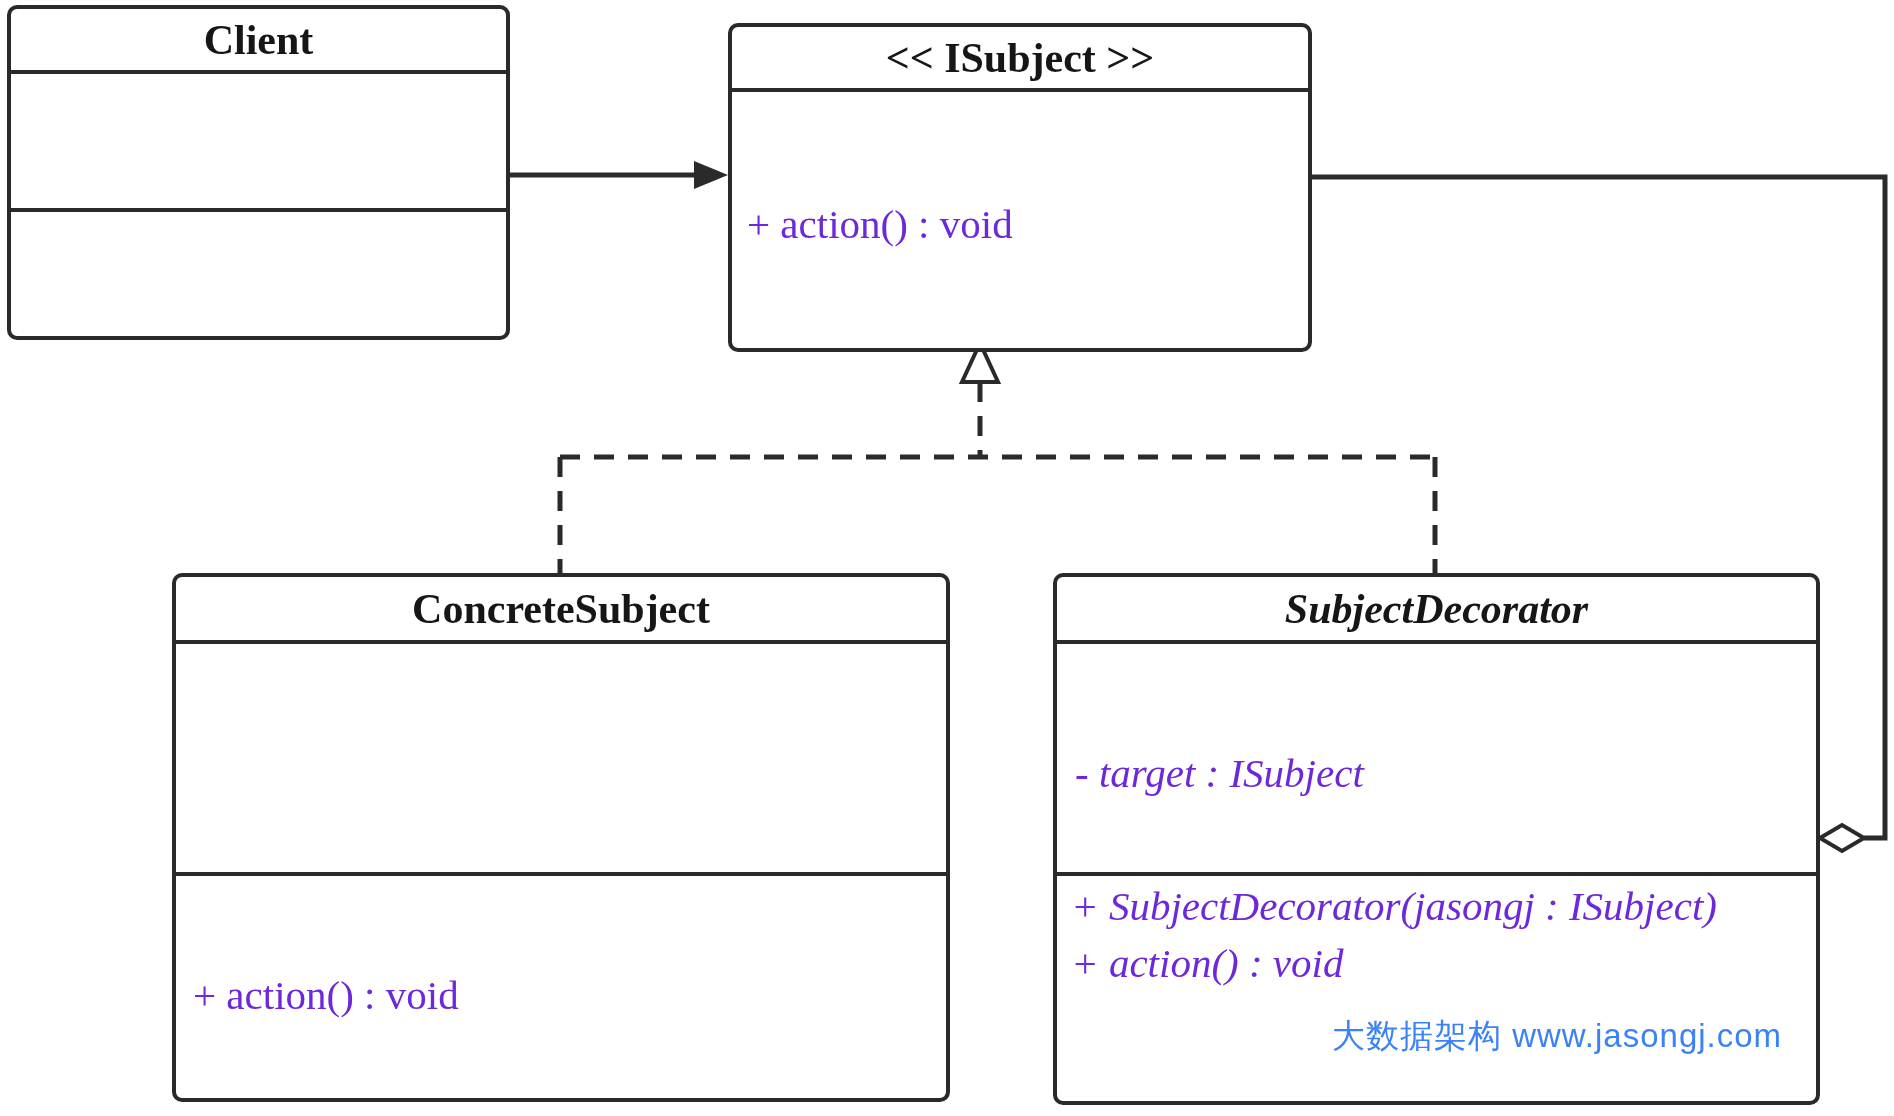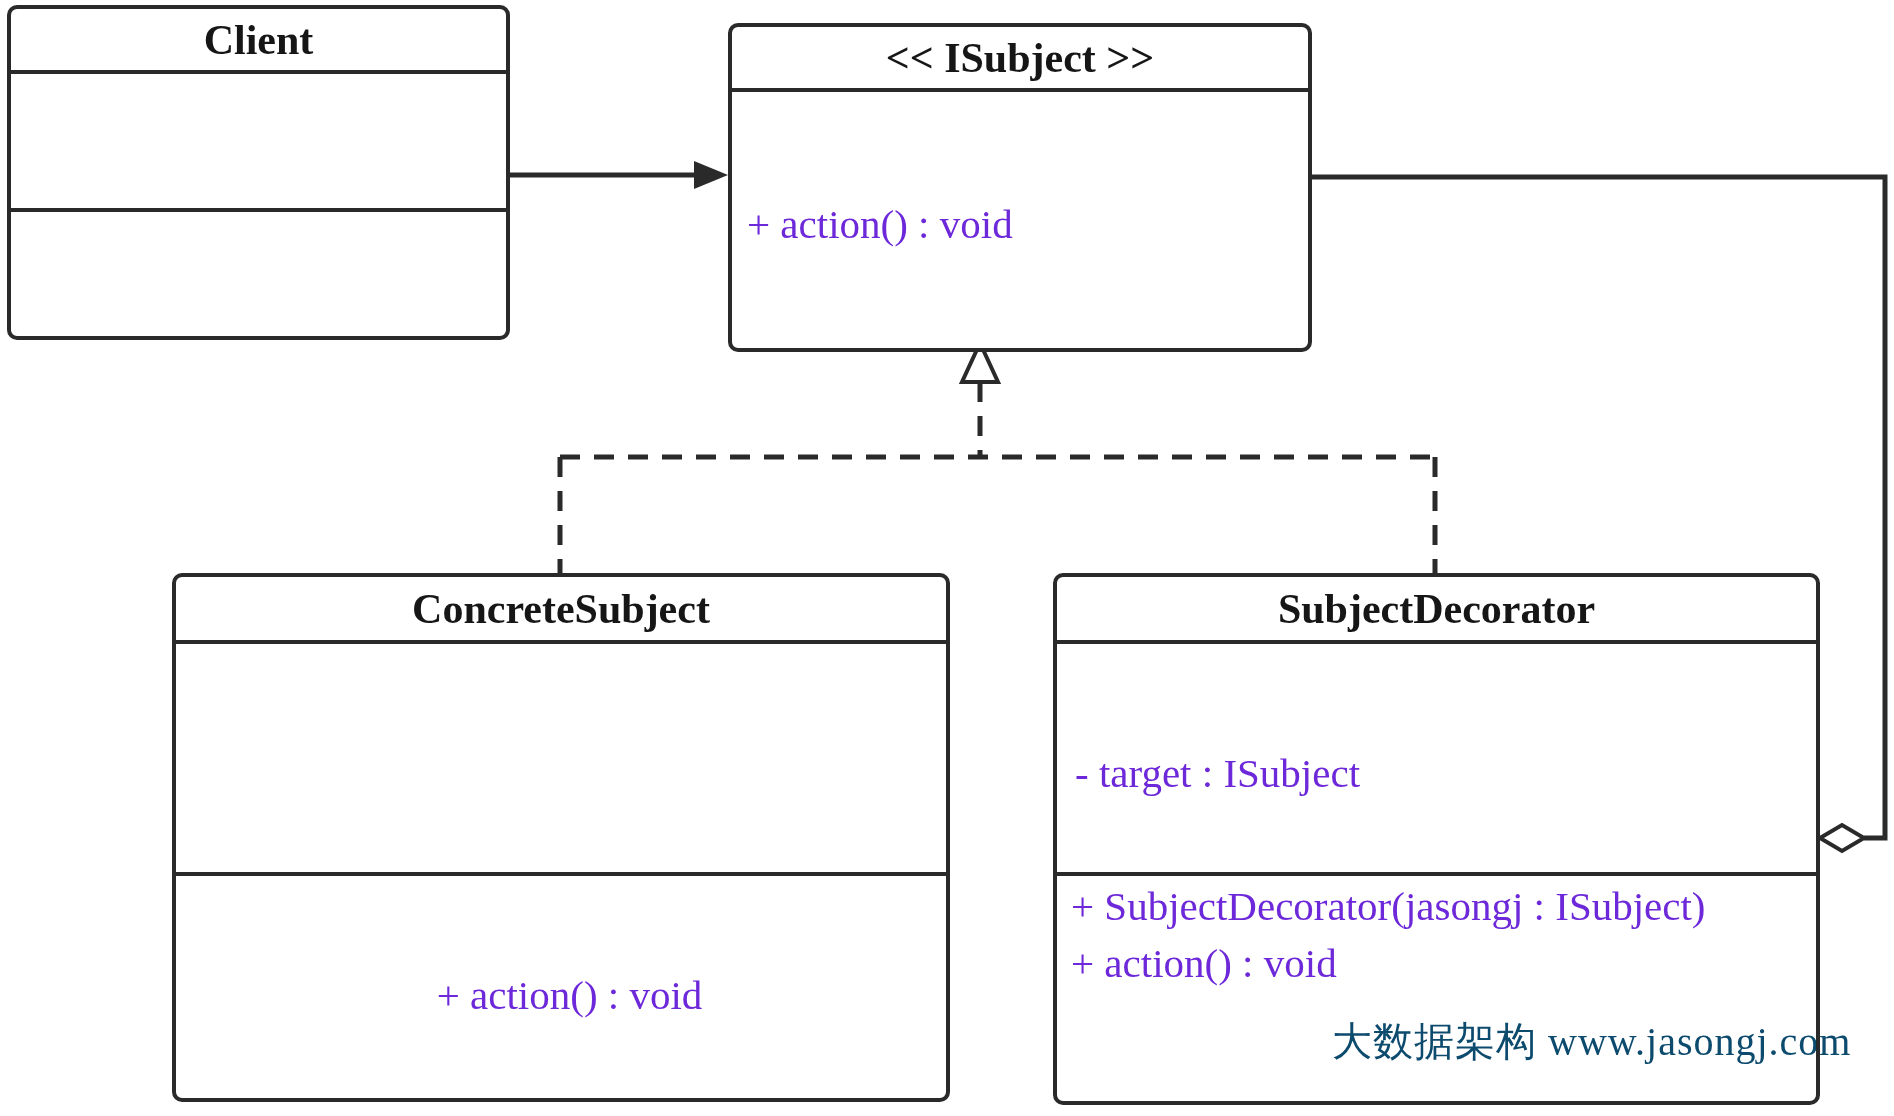--- a/index.html
+++ b/index.html
@@ -25,22 +25,22 @@
   }
   .uml-sect{
     border-top:4px solid #2a2a2a;
     box-sizing:border-box;
     font-size:41px;color:#6d28d9;
   }
   .uml-member{white-space:nowrap;}
   #watermark{
     position:absolute;z-index:3;
     left:1332px;top:1014px;
-    font-family:Liberation Serif, serif;
-    font-size:40px;color:#0c4a6e;
+    font-family:Liberation Sans, sans-serif;
+    font-size:33px;color:#3b82f6;
     letter-spacing:1px;white-space:nowrap;
     mix-blend-mode:darken;
   }
 </style>
 </head>
 <body>
 
 <svg id="connector-layer" class="layer" viewBox="0 0 1894 1116">
 
   <g>
@@ -69,29 +69,29 @@
   <div class="uml-sect" style="flex:1;"></div>
 </div>
 
 <div class="uml-box" style="left:728px;top:23px;width:584px;height:329px;">
   <div class="uml-title" style="height:61px;">&lt;&lt; ISubject &gt;&gt;</div>
   <div class="uml-sect" style="flex:1;padding:108px 0 0 15px;">
     <div class="uml-member">+ action() : void</div>
   </div>
 </div>
 
-<div class="uml-box" style="left:172px;top:573px;width:778px;height:529px;text-align:center;">
+<div class="uml-box" style="left:172px;top:573px;width:778px;height:529px;">
   <div class="uml-title" style="height:63px;">ConcreteSubject</div>
   <div class="uml-sect" style="height:232px;"></div>
   <div class="uml-sect" style="flex:1;padding:95px 0 0 17px;">
     <div class="uml-member">+ action() : void</div>
   </div>
 </div>
 
-<div class="uml-box" style="left:1053px;top:573px;width:767px;height:532px;">
+<div class="uml-box" style="left:1053px;top:573px;width:767px;height:532px;font-style:italic;">
   <div class="uml-title" style="height:63px;">SubjectDecorator</div>
   <div class="uml-sect" style="height:232px;padding:105px 0 0 18px;">
     <div class="uml-member">- target : ISubject</div>
   </div>
   <div class="uml-sect" style="flex:1;padding:2px 0 0 14px;line-height:57px;">
     <div class="uml-member">+ SubjectDecorator(jasongj : ISubject)</div>
     <div class="uml-member">+ action() : void</div>
   </div>
 </div>
 

